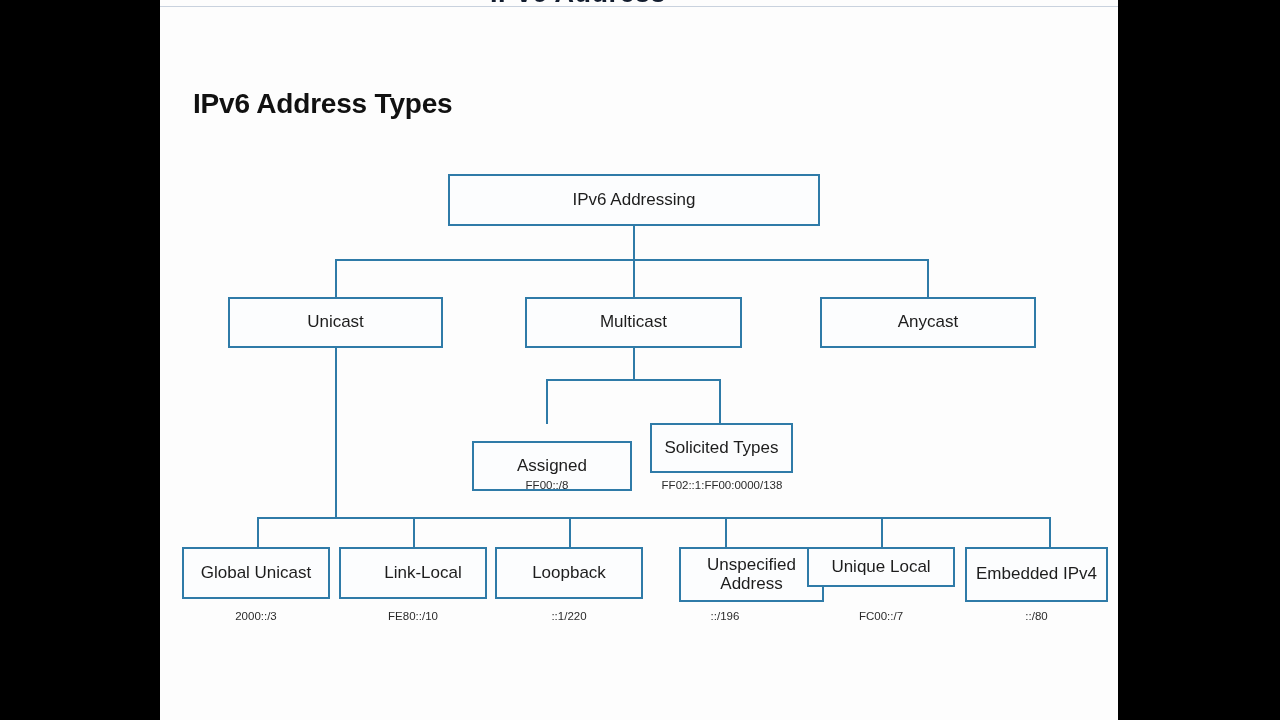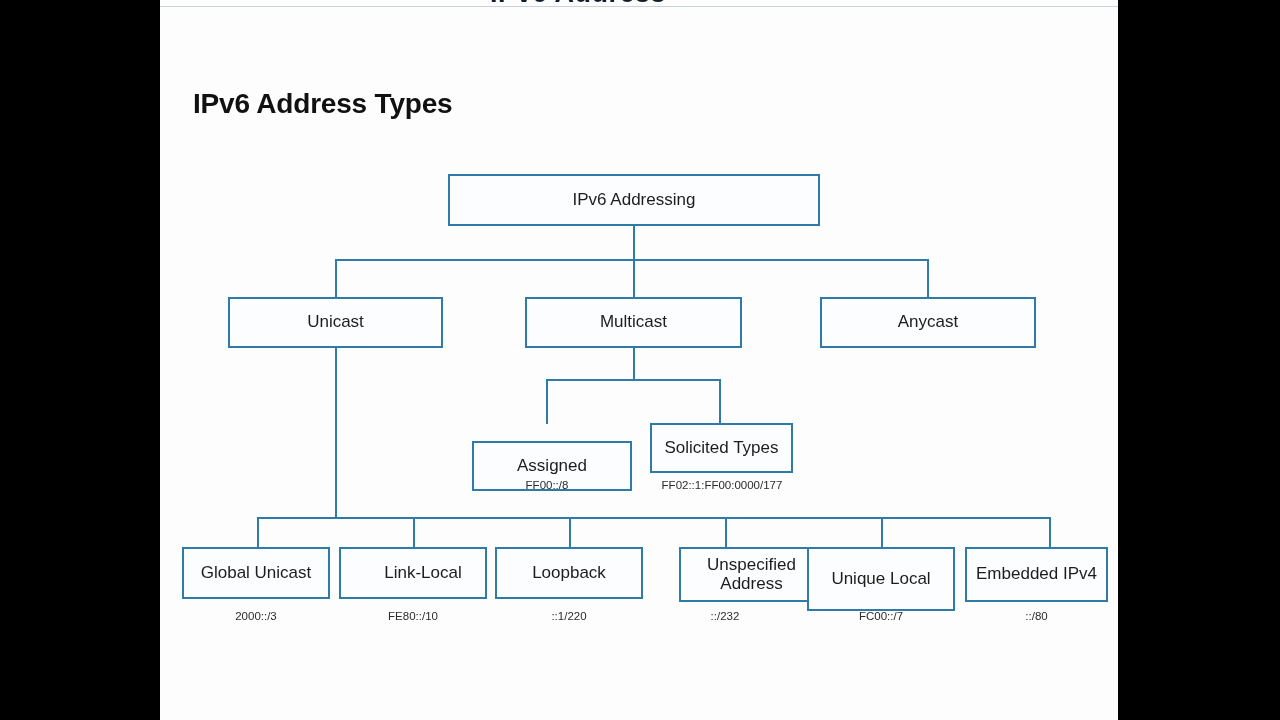--- a/index.html
+++ b/index.html
@@ -185,21 +185,21 @@
       <div class="vline" style="left:559px; top:379px; height:45px;"></div>
 
       <div class="node" style="left:312px; top:421px; width:160px; height:50px;margin-top:20px;">
         <span>Assigned</span>
       </div>
       <div class="caption" style="left:312px; top:479px; width:150px;">FF00::/8</div>
 
       <div class="node" style="left:490px; top:423px; width:143px; height:50px;">
         <span>Solicited Types</span>
       </div>
-      <div class="caption" style="left:476px; top:479px; width:172px;">FF02::1:FF00:0000/177</div>
+      <div class="caption" style="left:476px; top:479px; width:172px;">FF02::1:FF00:0000/138</div>
 
       <div class="vline" style="left:175px; top:348px; height:170px;"></div>
       <div class="hline" style="left:97px; top:517px; width:794px;"></div>
 
       <div class="vline" style="left:97px; top:517px; height:31px;"></div>
       <div class="vline" style="left:253px; top:517px; height:31px;"></div>
       <div class="vline" style="left:409px; top:517px; height:31px;"></div>
       <div class="vline" style="left:565px; top:517px; height:31px;"></div>
       <div class="vline" style="left:721px; top:517px; height:31px;"></div>
       <div class="vline" style="left:889px; top:517px; height:31px;"></div>
@@ -215,23 +215,23 @@
       <div class="caption" style="left:179px; top:610px; width:148px;">FE80::/10</div>
 
       <div class="node" style="left:335px; top:547px; width:148px; height:52px;">
         <span>Loopback</span>
       </div>
       <div class="caption" style="left:335px; top:610px; width:148px;">::1/220</div>
 
       <div class="node wrap" style="left:491px; top:547px; width:145px; height:55px;margin-left:28px;">
         <span>Unspecified Address</span>
       </div>
-      <div class="caption" style="left:491px; top:610px; width:148px;">::/232</div>
-
-      <div class="node" style="left:647px; top:547px; width:148px; height:64px;">
+      <div class="caption" style="left:491px; top:610px; width:148px;">::/196</div>
+
+      <div class="node" style="left:647px; top:547px; width:148px; height:40px;">
         <span>Unique Local</span>
       </div>
       <div class="caption" style="left:647px; top:610px; width:148px;">FC00::/7</div>
 
       <div class="node wrap" style="left:805px; top:547px; width:143px; height:55px;">
         <span>Embedded IPv4</span>
       </div>
       <div class="caption" style="left:805px; top:610px; width:143px;">::/80</div>
 
     </div>

